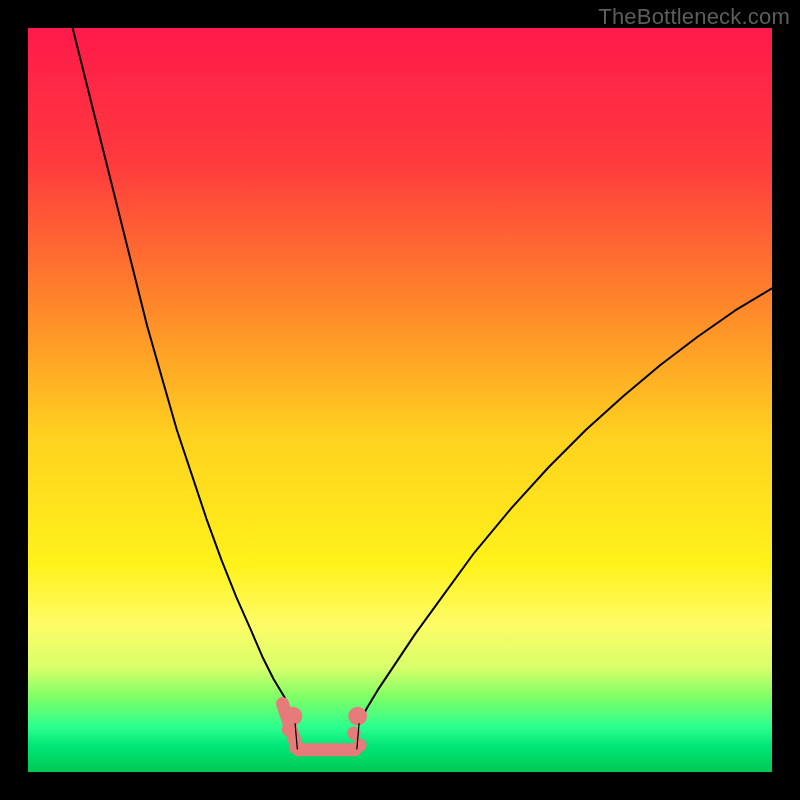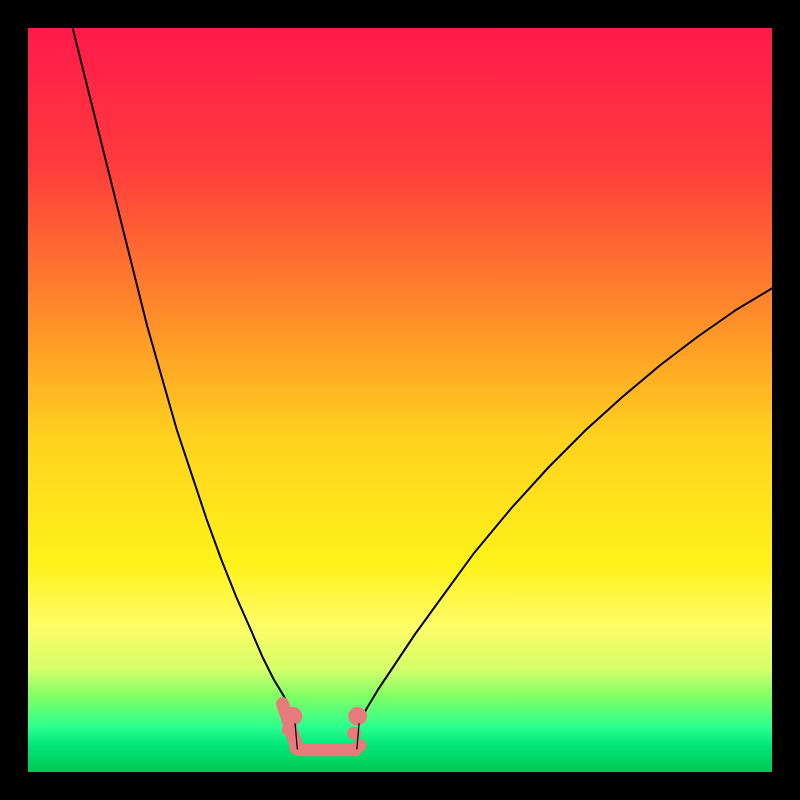--- a/index.html
+++ b/index.html
@@ -34,20 +34,21 @@
     font-weight: 400;
     letter-spacing: 0.2px;
     z-index: 5;
   }
   svg { display: block; }
 </style>
 </head>
 <body>
 
 <div class="frame">
+  <div class="watermark">TheBottleneck.com</div>
   <div class="plot">
     <svg id="chart-svg" width="744" height="744" viewBox="0 0 744 744">
         <defs>
           <linearGradient id="bg" x1="0" y1="0" x2="0" y2="1">
             <stop offset="0%" stop-color="#ff1a4b"></stop>
             <stop offset="18%" stop-color="#ff3a3d"></stop>
             <stop offset="38%" stop-color="#ff8a2a"></stop>
             <stop offset="55.00000000000001%" stop-color="#ffd21f"></stop>
             <stop offset="72%" stop-color="#fff21a"></stop>
             <stop offset="80%" stop-color="#fffc66"></stop>

